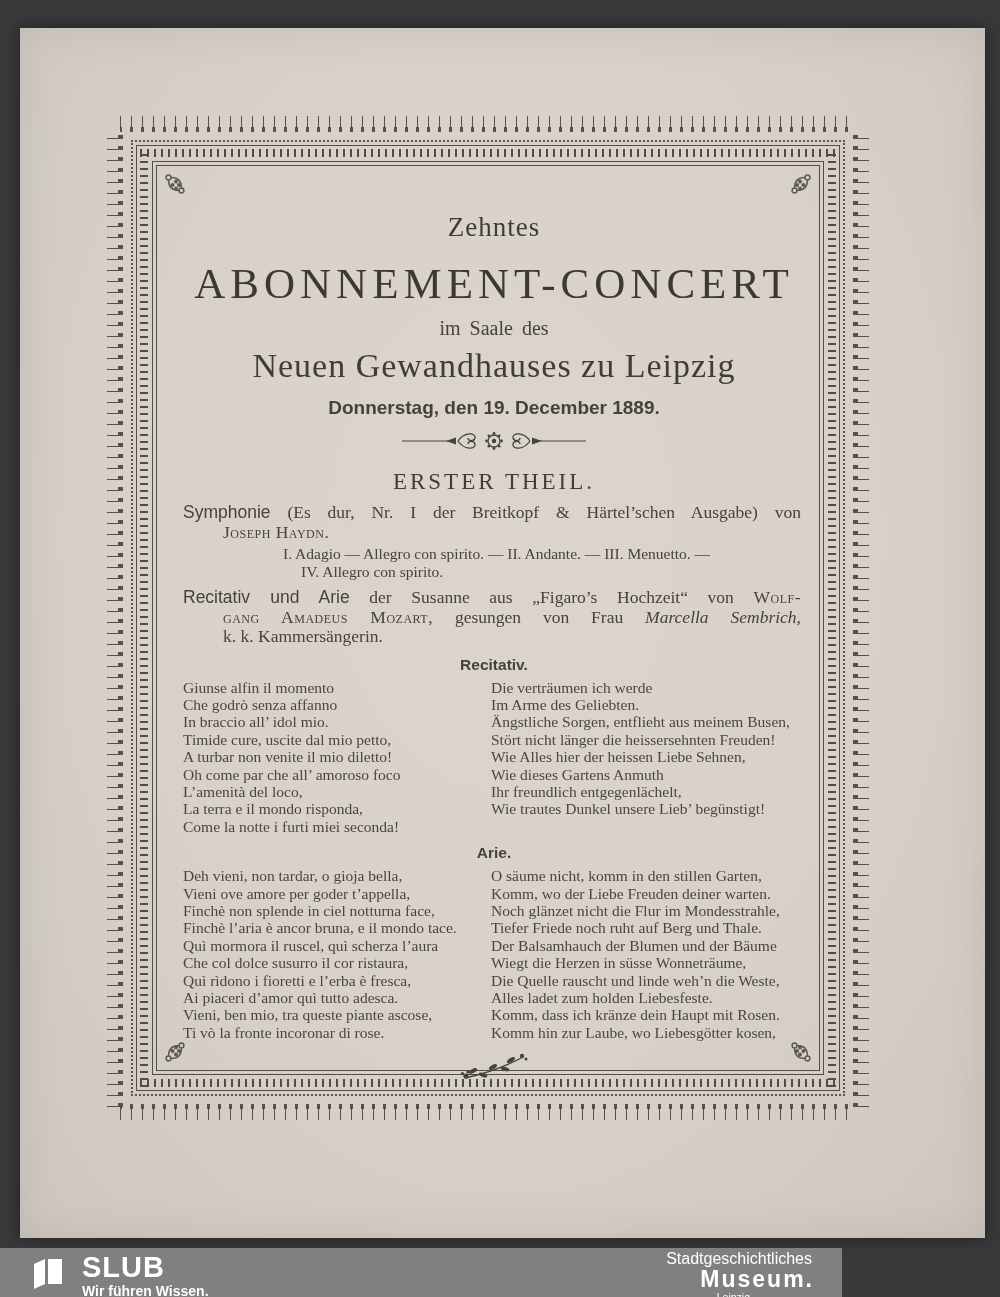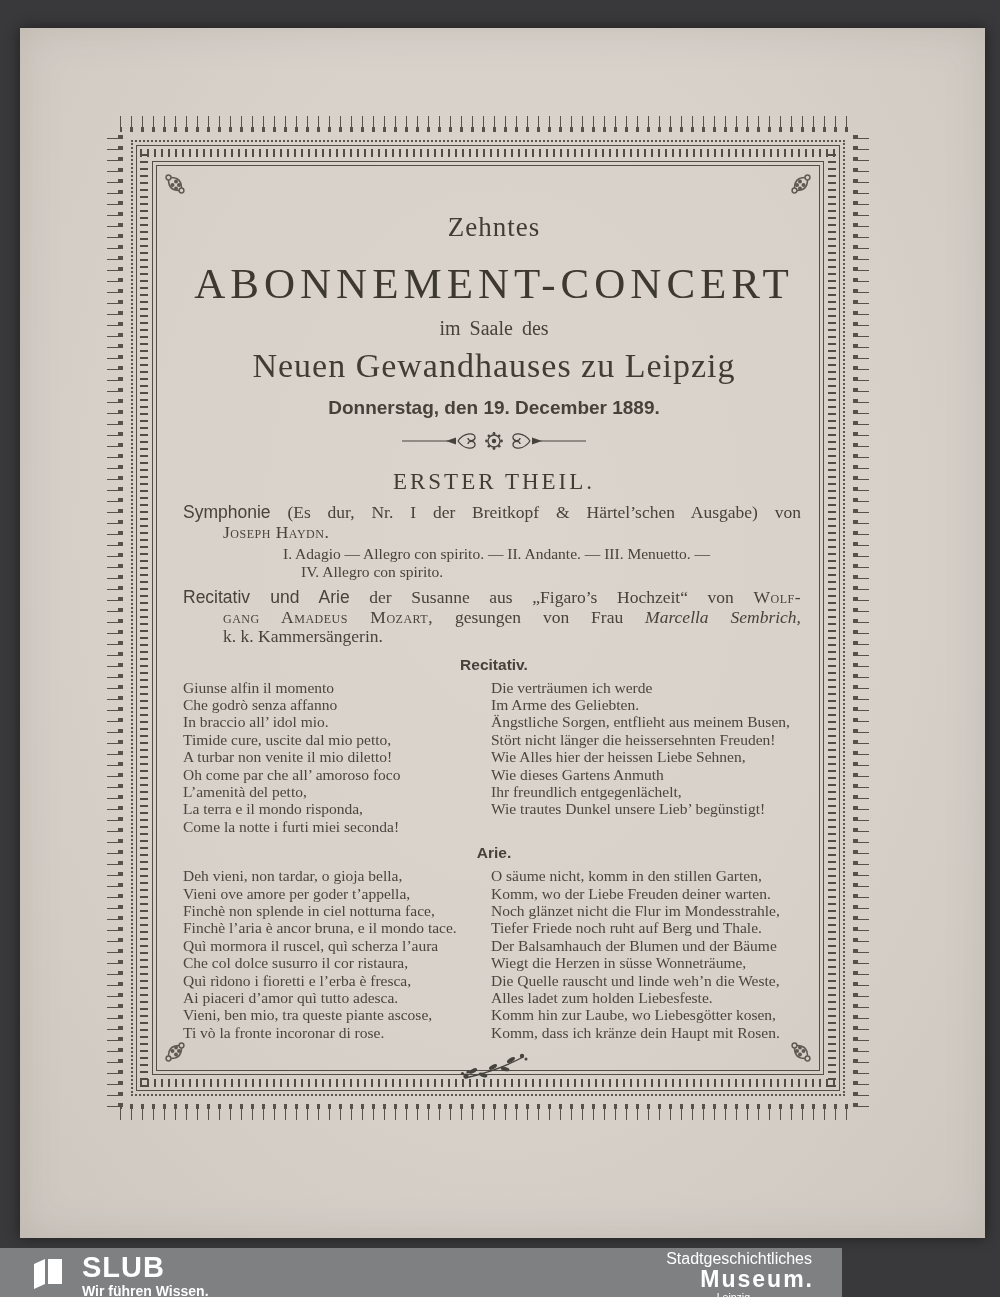--- a/index.html
+++ b/index.html
@@ -186,21 +186,21 @@
 
             <div class="verse-heading">Recitativ.</div>
             <div class="verses">
               <div class="col-left">
                       <div>Giunse alfin il momento</div>
                       <div>Che godrò senza affanno</div>
                       <div>In braccio all’ idol mio.</div>
                       <div>Timide cure, uscite dal mio petto,</div>
                       <div>A turbar non venite il mio diletto!</div>
                       <div>Oh come par che all’ amoroso foco</div>
-                      <div>L’amenità del petto,</div>
+                      <div>L’amenità del loco,</div>
                       <div>La terra e il mondo risponda,</div>
                       <div>Come la notte i furti miei seconda!</div>
                     </div>
               <div class="col-right">
                       <div>Die verträumen ich werde</div>
                       <div>Im Arme des Geliebten.</div>
                       <div>Ängstliche Sorgen, entflieht aus meinem Busen,</div>
                       <div>Stört nicht länger die heissersehnten Freuden!</div>
                       <div>Wie Alles hier der heissen Liebe Sehnen,</div>
                       <div>Wie dieses Gartens Anmuth</div>
@@ -225,22 +225,22 @@
                     </div>
               <div class="col-right">
                       <div>O säume nicht, komm in den stillen Garten,</div>
                       <div>Komm, wo der Liebe Freuden deiner warten.</div>
                       <div>Noch glänzet nicht die Flur im Mondesstrahle,</div>
                       <div>Tiefer Friede noch ruht auf Berg und Thale.</div>
                       <div>Der Balsamhauch der Blumen und der Bäume</div>
                       <div>Wiegt die Herzen in süsse Wonneträume,</div>
                       <div>Die Quelle rauscht und linde weh’n die Weste,</div>
                       <div>Alles ladet zum holden Liebesfeste.</div>
+                      <div>Komm, dass ich kränze dein Haupt mit Rosen.</div>
                       <div>Komm hin zur Laube, wo Liebesgötter kosen,</div>
-                      <div>Komm, dass ich kränze dein Haupt mit Rosen.</div>
                     </div>
             </div>
 
             <svg class="sprig" width="70" height="30" viewBox="0 0 70 30">
               <path d="M6 26 C24 22 44 16 64 5" stroke="#46423c" stroke-width="1.4" fill="none"></path>
               <g fill="#46423c">
                 <ellipse cx="14" cy="19" rx="4.5" ry="2" transform="rotate(-28 14 19)"></ellipse>
                 <ellipse cx="24" cy="23" rx="4.5" ry="2" transform="rotate(18 24 23)"></ellipse>
                 <ellipse cx="34" cy="15" rx="4.5" ry="2" transform="rotate(-30 34 15)"></ellipse>
                 <ellipse cx="46" cy="17" rx="4.5" ry="2" transform="rotate(15 46 17)"></ellipse>

